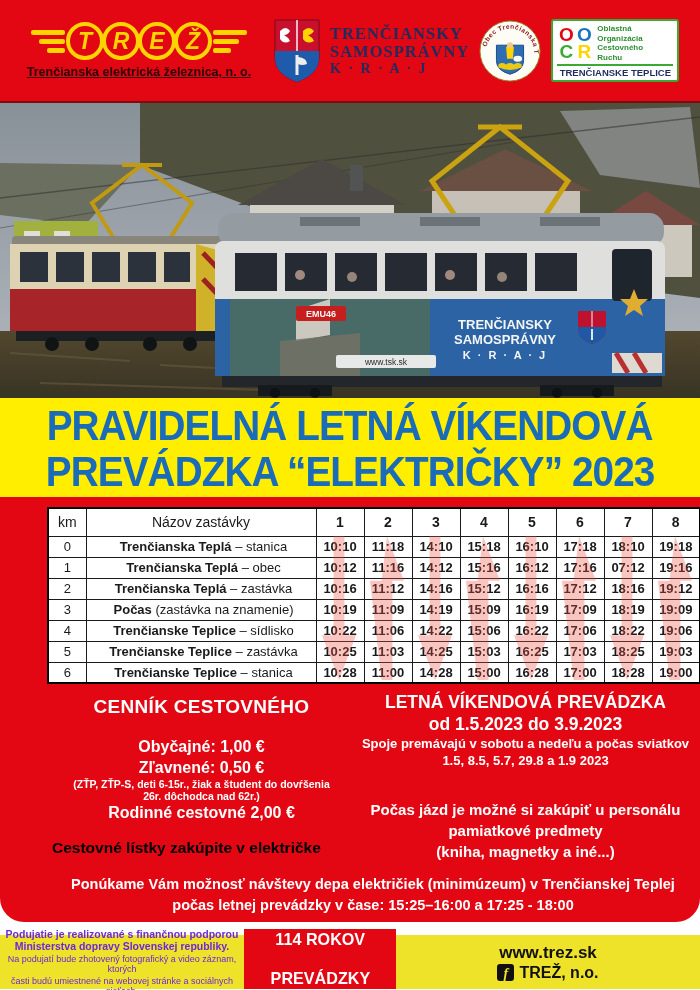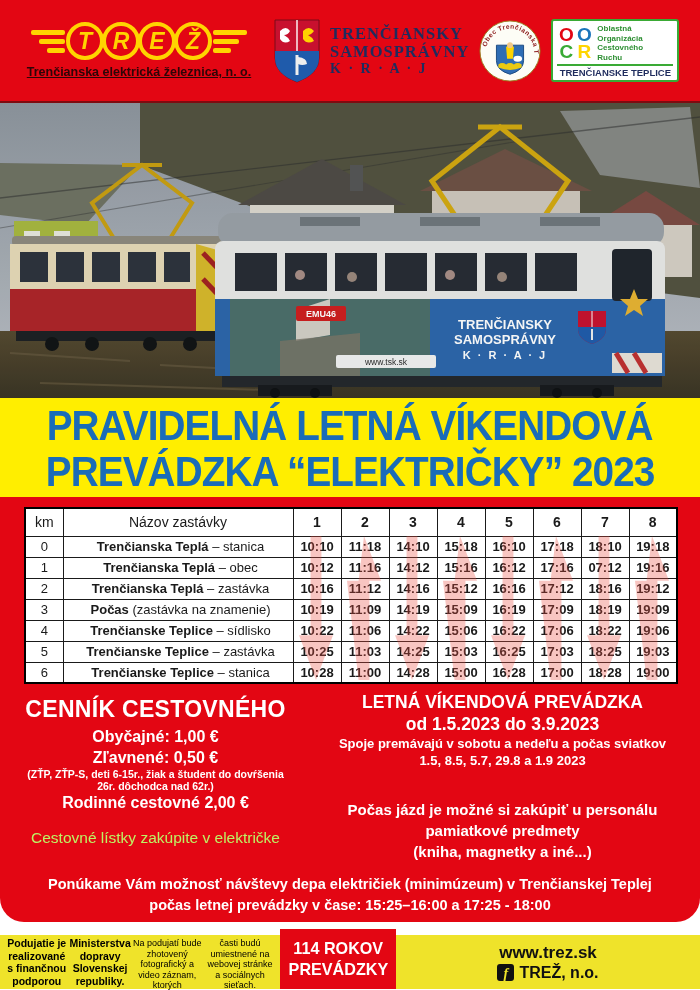--- a/index.html
+++ b/index.html
@@ -31,21 +31,21 @@
   .oocr-city { font-size:9.5px; font-weight:bold; color:#1f2c5e; text-align:center; white-space:nowrap; }
 
   
   .photo { height:295px; display:block; }
 
   
   .title-band { height:99px; background:#ffee00; display:flex; flex-direction:column; align-items:center; justify-content:center; }
   .title-line { display:inline-block; color:#1a6cb8; font-weight:bold; font-size:43px; letter-spacing:-1px; transform:scaleX(0.9); white-space:nowrap; line-height:46px; }
 
   
-  .red-sec { height:425px; background:#e30613; border-radius:0 0 24px 24px; position:relative; overflow:hidden; }
+  .red-sec { height:425px; background:#e30613; border-radius:0 0 24px 24px; position:relative; overflow:hidden;padding-left:46px; }
   .table-wrap { width:652px; margin:10px auto 0; position:relative; }
   table.tt { width:652px; border-collapse:collapse; background:#fff; table-layout:fixed; }
   table.tt col.c-km{width:38px;} table.tt col.c-name{width:230px;} table.tt col.c-t{width:48px;}
   table.tt th, table.tt td { border:1.5px solid #1a1a1a; text-align:center; color:#1a1a1a; overflow:hidden; white-space:nowrap; }
   table.tt thead th { height:28px; font-size:14px; }
   table.tt thead th.h-km { font-weight:normal; }
   table.tt thead th.h-name { font-weight:normal;margin-left:24px; }
   table.tt thead th.h-train { font-weight:600; }
   table.tt tbody td { height:21px; font-size:13px; }
   td.km { font-weight:normal; }
@@ -53,37 +53,37 @@
   td.name b { font-weight:bold; }
   td.time { font-weight:bold; }
   table.tt { border:2.5px solid #000; }
   .arrow { position:absolute; width:34px; height:144px; top:29px; background:rgba(234,78,66,0.33); pointer-events:none; }
   .arrow.down { clip-path:polygon(34% 0, 66% 0, 66% 69%, 100% 69%, 50% 100%, 0 69%, 34% 69%); }
   .arrow.up   { clip-path:polygon(50% 0, 100% 31%, 66% 31%, 66% 100%, 34% 100%, 0 31%, 34% 31%); }
 
   .info-grid { display:flex; margin-top:7px; color:#fff; }
   .col-price { width:305px; text-align:center; padding-left:6px; }
   .col-op { flex:1; text-align:center; padding:0 6px; }
-  .price-h { font-size:23px; font-weight:bold; margin:5px 0 3px; letter-spacing:.3px; }
+  .price-h { font-size:19px; font-weight:bold; margin:5px 0 18px; letter-spacing:.3px; }
   .price-line { font-size:16px; font-weight:bold; line-height:21px; }
   .price-note { font-size:10.5px; font-weight:bold; line-height:12px; }
-  .tickets { color:#bef264; font-size:15.5px; font-weight:normal; text-align:center; margin-top:16px; white-space:nowrap; }
+  .tickets { color:#000000; font-size:15.5px; font-weight:bold; text-align:left; margin-top:16px; white-space:nowrap; }
   .op-h { font-size:17.5px; font-weight:bold; line-height:22px; }
   .op-line { font-size:13px; font-weight:bold; line-height:17px; white-space:nowrap; }
   .op-gap { height:30px; }
   .op-line2 { font-size:15px; font-weight:bold; line-height:21px; }
   .depot { text-align:center; color:#fff; font-size:14.5px; font-weight:bold; line-height:21px; margin-top:12px; }
 
   
   .gap { height:13px; background:#fff; }
   .ftr { height:54px; background:#efe32a; display:flex; align-items:stretch; }
-  .ftr-min { width:280px; display:flex; flex-direction:row; justify-content:center; text-align:center; color:#000000; padding:2px 4px; }
+  .ftr-min { width:244px; display:flex; flex-direction:column; justify-content:center; text-align:center; color:#6d28d9; padding:2px 4px; }
   .min-b { font-size:10.5px; font-weight:bold; line-height:12.5px; }
   .min-s { font-size:9px; line-height:10.5px; margin-top:1px; }
-  .ftr-years { width:116px; background:#e30613; display:flex; flex-direction:column; align-items:center; justify-content:center; margin-top:-6px; }
+  .ftr-years { width:152px; background:#e30613; display:flex; flex-direction:column; align-items:center; justify-content:space-between; margin-top:-6px; }
   .years-line { display:inline-block; color:#fff; font-weight:bold; font-size:17px; line-height:21px; transform:scaleX(.95); white-space:nowrap; }
   .ftr-site { flex:1; display:flex; flex-direction:column; align-items:center; justify-content:center; gap:1px; }
   .site-url { font-size:17px; font-weight:bold; color:#111; }
   .fb-row { display:flex; align-items:center; gap:5px; }
   .fb-ic { width:17px; height:17px; background:#111; border-radius:3px; color:#efe32a; font-family:"Liberation Serif",serif; font-weight:bold; font-style:italic; font-size:14px; display:flex; align-items:flex-end; justify-content:center; line-height:15px; }
   .fb-name { font-size:16px; font-weight:bold; color:#111; }
 </style>
 </head>
 <body>
 

